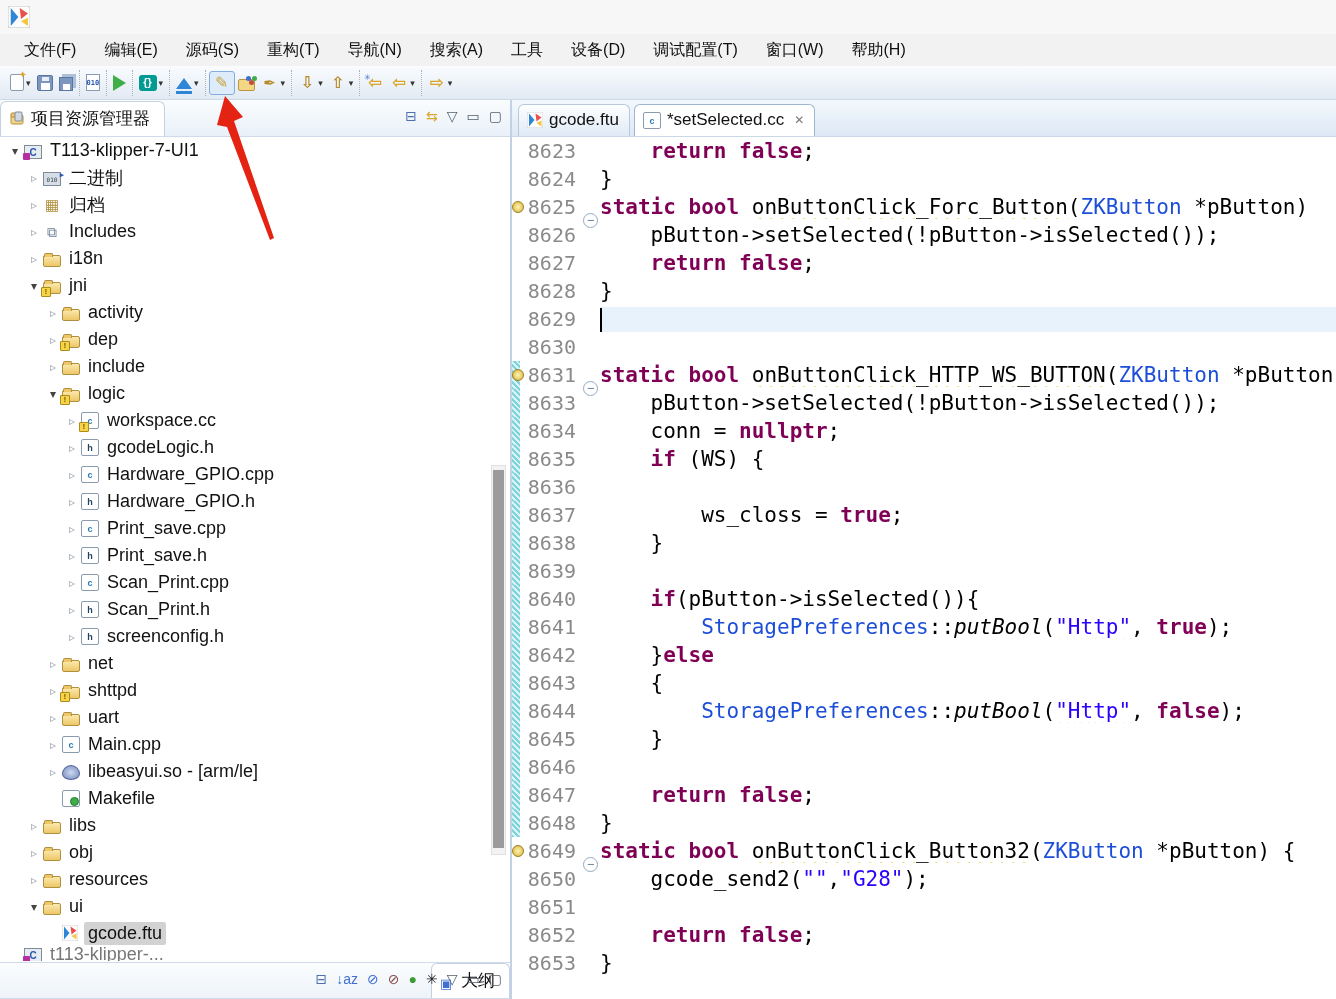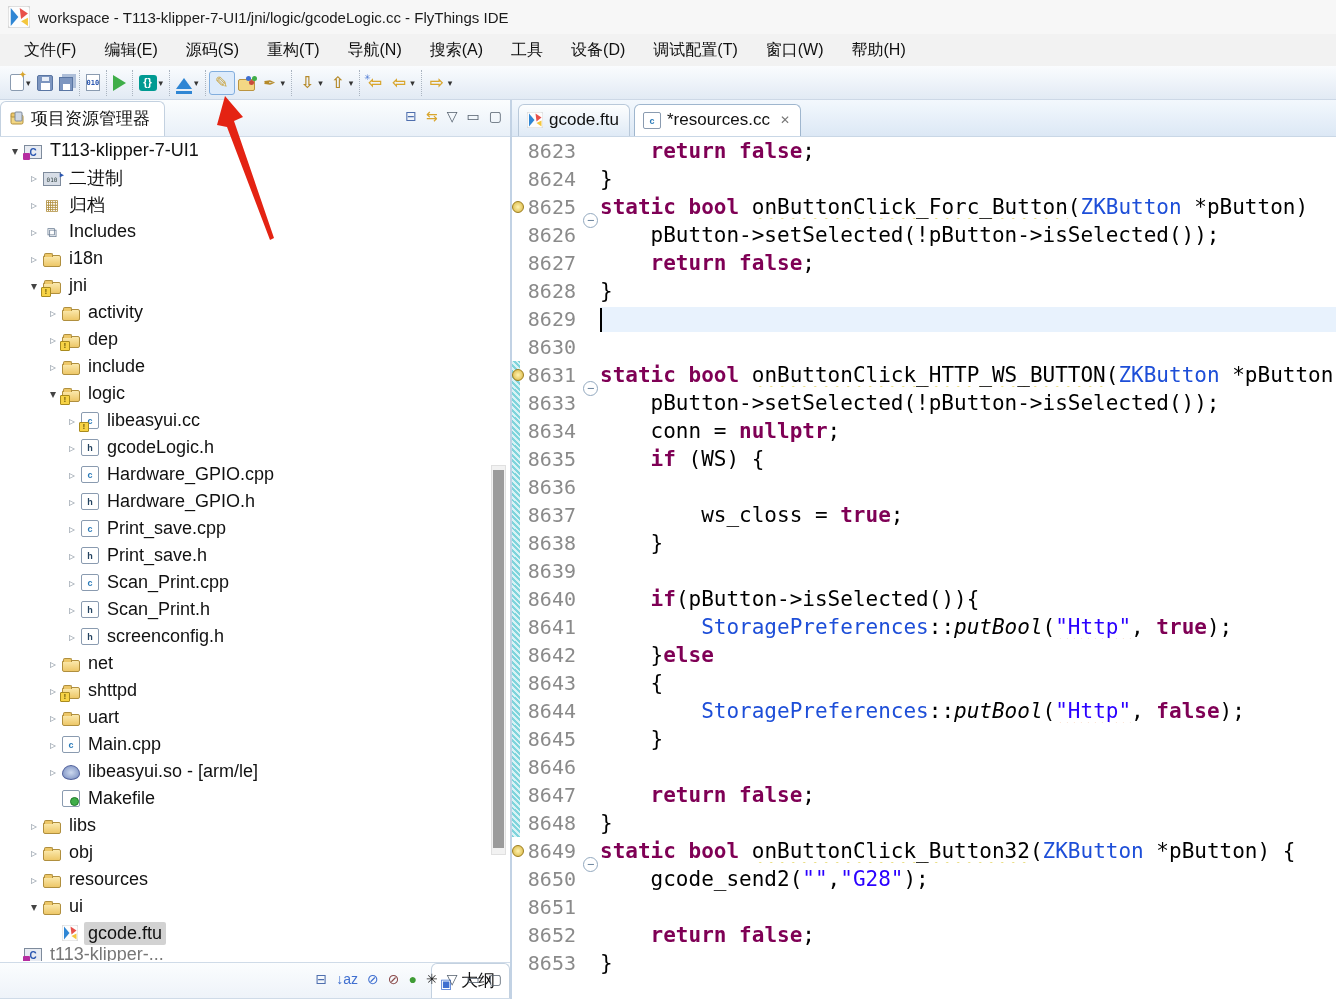--- a/index.html
+++ b/index.html
@@ -117,21 +117,20 @@
 </head>
 <body>
 
 <div id="titlebar">
   <svg class="logo22" viewBox="0 0 16 16">
       <rect x="0" y="0" width="16" height="16" rx="2" fill="#fdfdfd" stroke="#d5d5d5"></rect>
       <polygon points="2,1.5 7.5,8 2,14.5" fill="#2f86d4"></polygon>
       <polygon points="8.5,1.5 14.5,5.5 9.5,9.5" fill="#e8504a"></polygon>
       <polygon points="9.5,11 14.5,8.5 14.5,14.5" fill="#f4c63c"></polygon>
     </svg>
-  <span class="title">workspace - T113-klipper-7-UI1/jni/logic/gcodeLogic.cc - FlyThings IDE</span>
 </div>
 
 <div id="menubar">
     <span class="mitem">文件(F)</span>
     <span class="mitem">编辑(E)</span>
     <span class="mitem">源码(S)</span>
     <span class="mitem">重构(T)</span>
     <span class="mitem">导航(N)</span>
     <span class="mitem">搜索(A)</span>
     <span class="mitem">工具</span>
@@ -282,21 +281,21 @@
           <span class="tlabel">include</span>
         </div>
         <div class="trow" style="padding-left: 46px;">
           <span class="chev open">▾</span>
           <span class="ticon t-folder warn"></span>
           <span class="tlabel">logic</span>
         </div>
         <div class="trow" style="padding-left: 65px;">
           <span class="chev">▹</span>
           <span class="ticon t-doc t-c warn">c</span>
-          <span class="tlabel">libeasyui.cc</span>
+          <span class="tlabel">workspace.cc</span>
         </div>
         <div class="trow" style="padding-left: 65px;">
           <span class="chev">▹</span>
           <span class="ticon t-doc t-h">h</span>
           <span class="tlabel">gcodeLogic.h</span>
         </div>
         <div class="trow" style="padding-left: 65px;">
           <span class="chev">▹</span>
           <span class="ticon t-doc t-c">c</span>
           <span class="tlabel">Hardware_GPIO.cpp</span>
@@ -425,21 +424,21 @@
           <span class="tabicon"><svg class="logo16" viewBox="0 0 16 16">
               <rect x="0" y="0" width="16" height="16" rx="2" fill="#fdfdfd" stroke="#d5d5d5"></rect>
               <polygon points="2,1.5 7.5,8 2,14.5" fill="#2f86d4"></polygon>
               <polygon points="8.5,1.5 14.5,5.5 9.5,9.5" fill="#e8504a"></polygon>
               <polygon points="9.5,11 14.5,8.5 14.5,14.5" fill="#f4c63c"></polygon>
             </svg></span>
           <span>gcode.ftu</span>
         </div>
         <div class="etab active">
           <span class="ticon t-doc t-c" style="margin: 0px;">c</span>
-          <span>*resources.cc</span>
+          <span>*setSelected.cc</span>
           <span class="close">✕</span>
         </div>
       </div>
     <div id="code">
         <div class="crow">
           <span class="cbar"></span>
           <span class="cnum">8623</span>
           <span class="cfold"></span>
           <span class="ctext"><span>    </span><span class="kw">return</span><span> </span><span class="kw">false</span><span>;</span></span>
         </div>

